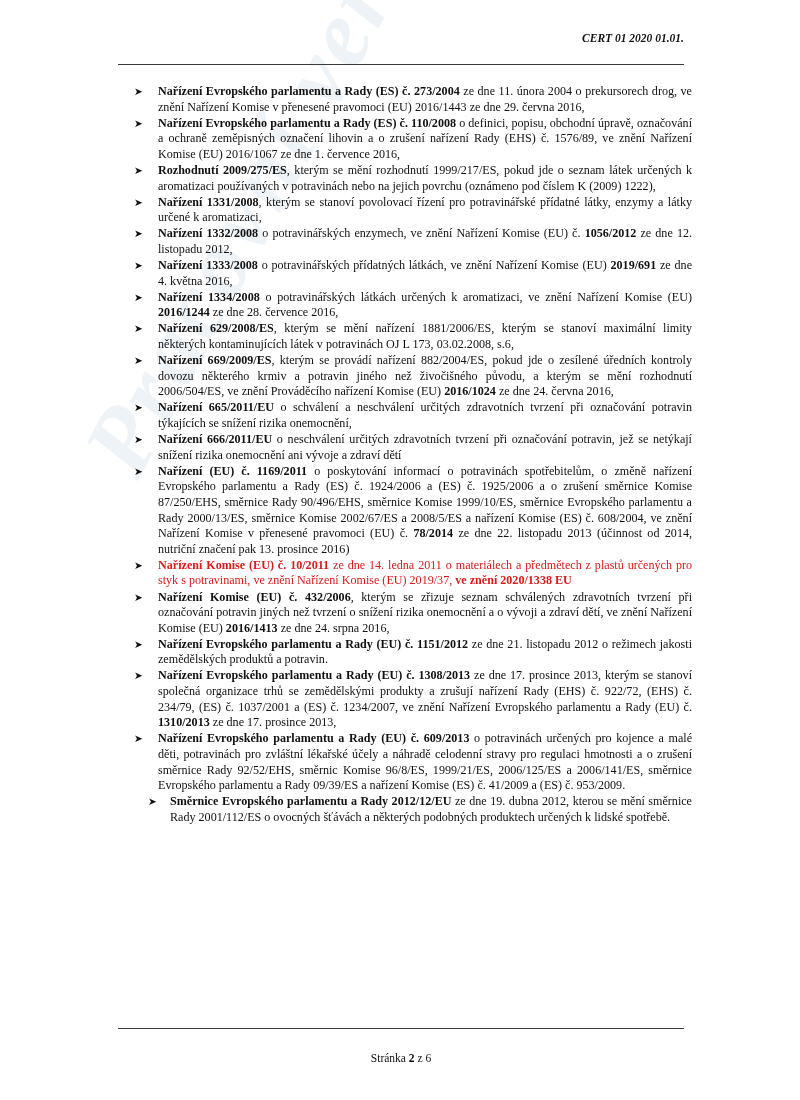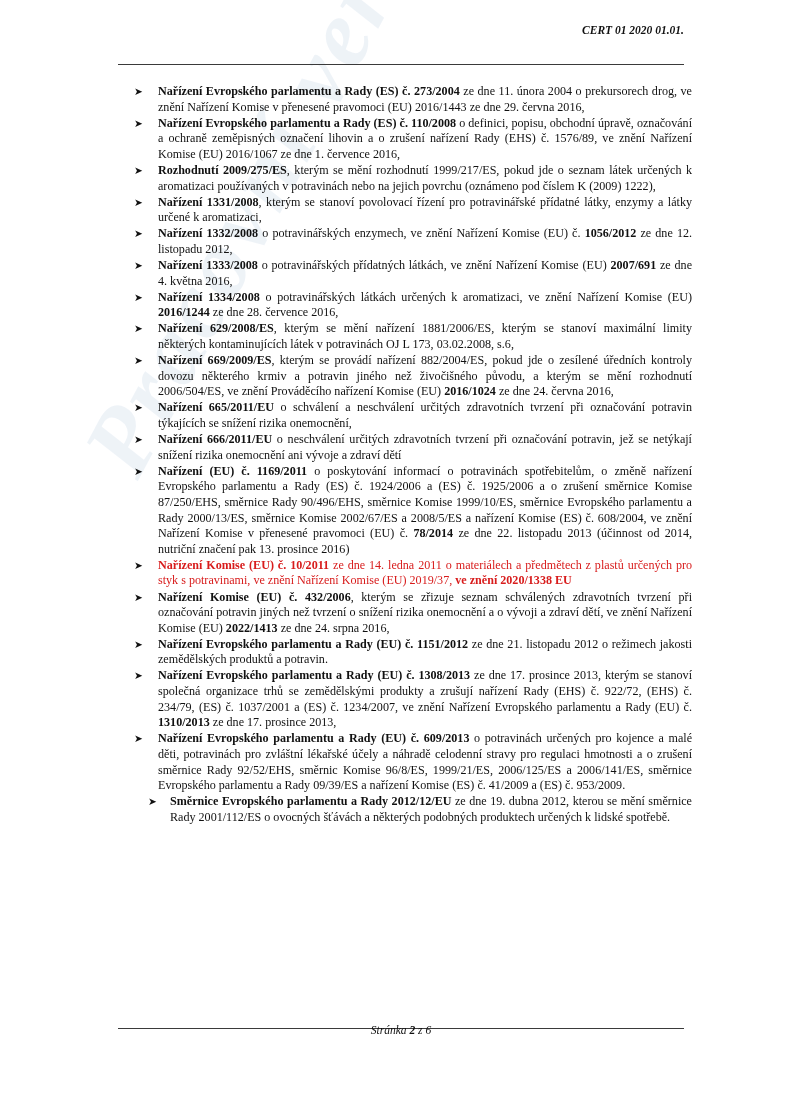--- a/index.html
+++ b/index.html
@@ -48,21 +48,21 @@
     color: #9bb7d4;
     white-space: nowrap;
   }
   .content {
     position: relative;
     z-index: 2;
   }
   .header {
     position: absolute;
     left: 118px;
-    top: 24px;
+    top: 32px;
     width: 566px;
     text-align: right;
     font-family: "Liberation Serif", serif;
     font-size: 11.5px;
     font-style: italic;
     font-weight: bold;
     color: #111;
   }
   .header-rule {
     position: absolute;
@@ -76,27 +76,26 @@
     position: absolute;
     left: 118px;
     top: 1028px;
     width: 566px;
     height: 0;
     border-top: 1px solid #3a3a3a;
   }
   .footer {
     position: absolute;
     left: 118px;
-    top: 1024px;
+    top: 1052px;
     width: 566px;
     text-align: center;
     font-family: "Liberation Serif", serif;
     font-size: 11.5px;
     color: #111;
-    font-style: italic;
   }
   .footer b { font-weight: bold; }
 
   ul.list {
     position: absolute;
     left: 118px;
     top: 84px;
     width: 574px;
     margin: 0;
     padding: 0;
@@ -142,29 +141,29 @@
 
     <div class="header">CERT  01 2020 01.01.</div>
     <div class="header-rule"></div>
 
     <ul class="list" id="reg-list">
         <li><span class="bullet">➤</span><b>Nařízení  Evropského  parlamentu  a  Rady  (ES)  č.  273/2004</b><span> ze dne 11. února 2004 o prekursorech drog, ve znění Nařízení Komise v přenesené pravomoci (EU) 2016/1443 ze dne 29. června 2016,</span></li>
         <li><span class="bullet">➤</span><b>Nařízení  Evropského  parlamentu  a  Rady  (ES)  č.  110/2008</b><span> o definici, popisu, obchodní úpravě, označování a ochraně zeměpisných označení lihovin a o zrušení nařízení Rady (EHS) č. 1576/89, ve znění Nařízení Komise (EU) 2016/1067 ze dne 1. července 2016,</span></li>
         <li><span class="bullet">➤</span><b>Rozhodnutí 2009/275/ES</b><span>, kterým se mění rozhodnutí 1999/217/ES, pokud jde o seznam látek určených k aromatizaci používaných v potravinách nebo na jejich povrchu (oznámeno pod číslem K (2009) 1222),</span></li>
         <li><span class="bullet">➤</span><b>Nařízení 1331/2008</b><span>, kterým se stanoví povolovací řízení pro potravinářské přídatné látky, enzymy a látky určené k aromatizaci,</span></li>
         <li><span class="bullet">➤</span><b>Nařízení 1332/2008</b><span> o potravinářských enzymech, ve znění Nařízení Komise (EU) č. </span><b>1056/2012</b><span> ze dne 12. listopadu 2012,</span></li>
-        <li><span class="bullet">➤</span><b>Nařízení 1333/2008</b><span> o potravinářských přídatných látkách, ve znění Nařízení Komise (EU) </span><b>2007/691</b><span> ze dne 4. května 2016,</span></li>
+        <li><span class="bullet">➤</span><b>Nařízení 1333/2008</b><span> o potravinářských přídatných látkách, ve znění Nařízení Komise (EU) </span><b>2019/691</b><span> ze dne 4. května 2016,</span></li>
         <li><span class="bullet">➤</span><b>Nařízení  1334/2008</b><span>  o potravinářských  látkách určených  k aromatizaci,  ve  znění  Nařízení Komise (EU) </span><b>2016/1244</b><span> ze dne 28. července 2016,</span></li>
         <li><span class="bullet">➤</span><b>Nařízení 629/2008/ES</b><span>, kterým se mění nařízení 1881/2006/ES, kterým se stanoví maximální limity některých kontaminujících látek v potravinách  OJ L 173, 03.02.2008, s.6,</span></li>
         <li><span class="bullet">➤</span><b>Nařízení 669/2009/ES</b><span>, kterým se provádí nařízení  882/2004/ES, pokud jde o zesílené úředních kontroly dovozu některého krmiv a potravin jiného než živočišného původu, a kterým se mění rozhodnutí 2006/504/ES, ve znění Prováděcího nařízení Komise (EU) </span><b>2016/1024</b><span> ze dne 24. června 2016,</span></li>
         <li><span class="bullet">➤</span><b>Nařízení 665/2011/EU</b><span> o schválení a neschválení určitých zdravotních tvrzení při označování potravin týkajících se snížení rizika onemocnění,</span></li>
         <li><span class="bullet">➤</span><b>Nařízení 666/2011/EU</b><span> o neschválení určitých zdravotních tvrzení při označování potravin, jež se netýkají snížení rizika onemocnění ani vývoje a zdraví dětí</span></li>
         <li><span class="bullet">➤</span><b>Nařízení (EU) č. 1169/2011</b><span> o poskytování informací o potravinách spotřebitelům, o změně nařízení  Evropského  parlamentu  a  Rady  (ES)  č.  1924/2006  a  (ES)  č.  1925/2006  a  o  zrušení směrnice  Komise  87/250/EHS,  směrnice  Rady  90/496/EHS,  směrnice  Komise  1999/10/ES, směrnice Evropského parlamentu a Rady 2000/13/ES, směrnice Komise 2002/67/ES a 2008/5/ES a nařízení Komise (ES) č. 608/2004, ve znění Nařízení Komise v přenesené pravomoci (EU) č. </span><b>78/2014</b><span> ze dne 22. listopadu 2013 (účinnost od 2014, nutriční značení pak 13. prosince 2016)</span></li>
         <li><span class="bullet">➤</span><b class="red">Nařízení Komise (EU) č. 10/2011</b><span class="red"> ze dne 14. ledna 2011 o materiálech a předmětech z plastů určených pro styk s potravinami, ve znění Nařízení Komise (EU) 2019/37, </span><b class="red">ve znění 2020/1338 EU</b></li>
-        <li><span class="bullet">➤</span><b>Nařízení Komise (EU) č. 432/2006</b><span>, kterým se zřizuje seznam schválených zdravotních tvrzení při označování potravin jiných než tvrzení o snížení rizika onemocnění a o vývoji a zdraví dětí, ve znění Nařízení Komise (EU) </span><b>2022/1413</b><span> ze dne 24. srpna 2016,</span></li>
+        <li><span class="bullet">➤</span><b>Nařízení Komise (EU) č. 432/2006</b><span>, kterým se zřizuje seznam schválených zdravotních tvrzení při označování potravin jiných než tvrzení o snížení rizika onemocnění a o vývoji a zdraví dětí, ve znění Nařízení Komise (EU) </span><b>2016/1413</b><span> ze dne 24. srpna 2016,</span></li>
         <li><span class="bullet">➤</span><b>Nařízení Evropského parlamentu a Rady (EU) č. 1151/2012</b><span> ze dne 21. listopadu 2012 o režimech jakosti zemědělských produktů a potravin.</span></li>
         <li><span class="bullet">➤</span><b>Nařízení Evropského parlamentu a Rady (EU) č. 1308/2013</b><span> ze dne 17. prosince 2013, kterým se stanoví společná organizace trhů se zemědělskými produkty a zrušují nařízení Rady (EHS) č. 922/72, (EHS) č. 234/79, (ES) č. 1037/2001 a (ES) č. 1234/2007, ve znění Nařízení Evropského parlamentu a Rady (EU) č. </span><b>1310/2013</b><span> ze dne 17. prosince 2013,</span></li>
         <li><span class="bullet">➤</span><b>Nařízení  Evropského  parlamentu  a  Rady  (EU)  č.  609/2013</b><span> o potravinách určených pro kojence a malé děti, potravinách pro zvláštní lékařské účely a náhradě celodenní stravy pro regulaci hmotnosti a o zrušení směrnice Rady 92/52/EHS, směrnic Komise 96/8/ES, 1999/21/ES, 2006/125/ES a 2006/141/ES, směrnice Evropského parlamentu a Rady 09/39/ES a nařízení Komise (ES) č. 41/2009 a (ES) č. 953/2009.</span></li>
         <li class="indented"><span class="bullet">➤</span><b>Směrnice Evropského parlamentu a Rady 2012/12/EU</b><span> ze dne 19. dubna 2012, kterou se mění směrnice Rady 2001/112/ES o ovocných šťávách a některých podobných produktech určených k lidské spotřebě.</span></li>
       </ul>
 
     <div class="footer-rule"></div>
     <div class="footer">
       <span>Stránka </span><b>2</b><span> z </span><span>6</span>
     </div>

